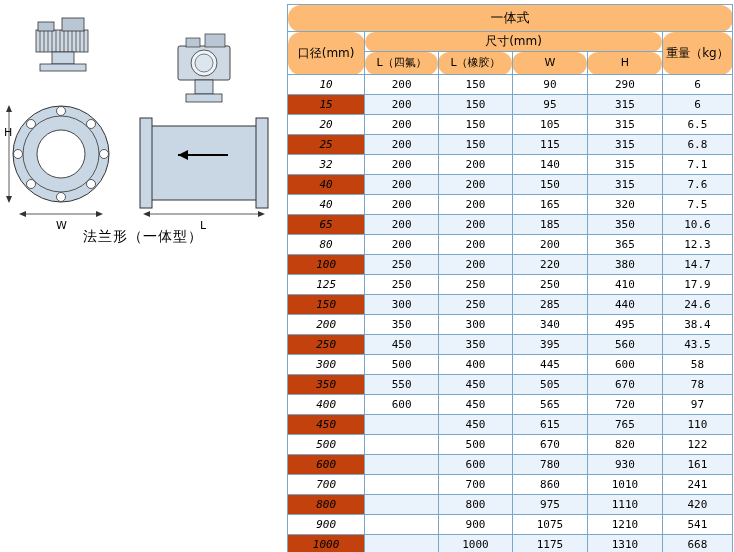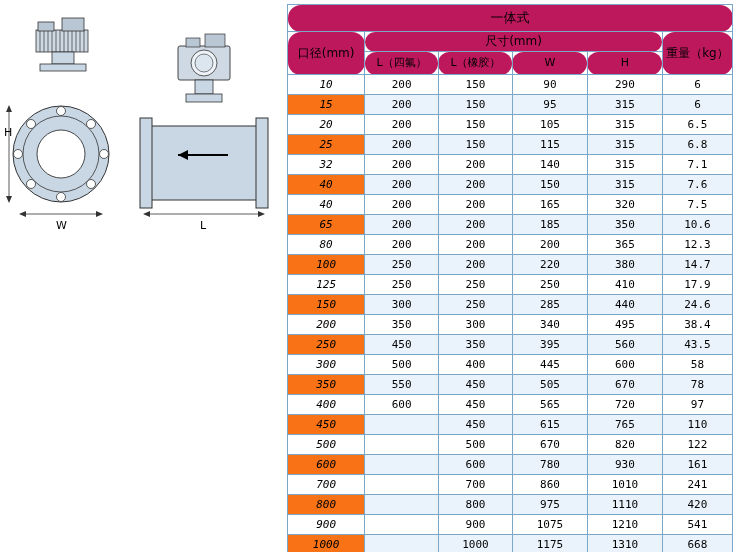--- a/index.html
+++ b/index.html
@@ -56,21 +56,21 @@
   }
   table.spec th, table.spec td {
     border: 1px solid #7aa7c7;
     text-align: center;
     padding: 0;
     height: 19px;
     line-height: 19px;
     font-weight: normal;
   }
   table.spec thead th {
-    background: #be185d;
+    background: #fdba74;
     font-size: 12px;
     border-radius: 13px;
   }
   table.spec thead th.title {
     height: 26px;
     line-height: 26px;
     font-size: 13px;
     font-family: "DejaVu Sans", sans-serif;
   }
   table.spec thead th.grp {
@@ -88,21 +88,21 @@
     background: #ffffff;
   }
   table.spec tbody tr.even td {
     background: #eaf3fb;
   }
   table.spec tbody td.dn {
     background: #eaf3fb;
     font-style: italic;
   }
   table.spec tbody tr.even td.dn {
-    background: #f97316;
+    background: #c2410c;
   }
 </style>
 </head>
 <body>
 
 <div class="page">
 
   <div class="figure">
     <svg width="286" height="230" viewBox="0 0 286 230">
 
@@ -182,20 +182,21 @@
       </g>
 
       <g stroke="#333" stroke-width="0.8" fill="none">
         <line x1="146" y1="214" x2="262" y2="214"></line>
         <path d="M150,211 L143,214 L150,217" fill="#333" stroke="none"></path>
         <path d="M258,211 L265,214 L258,217" fill="#333" stroke="none"></path>
       </g>
       <text x="200" y="229" font-size="11" font-family="DejaVu Sans, sans-serif" fill="#000">L</text>
     </svg>
 
+    <div class="fig-caption">法兰形（一体型）</div>
   </div>
 
   <div class="table-wrap">
     <table class="spec">
       <thead>
         <tr>
           <th class="title" colspan="6">一体式</th>
         </tr>
         <tr>
           <th class="grp" rowspan="2" style="width:79px">口径(mm)</th>

